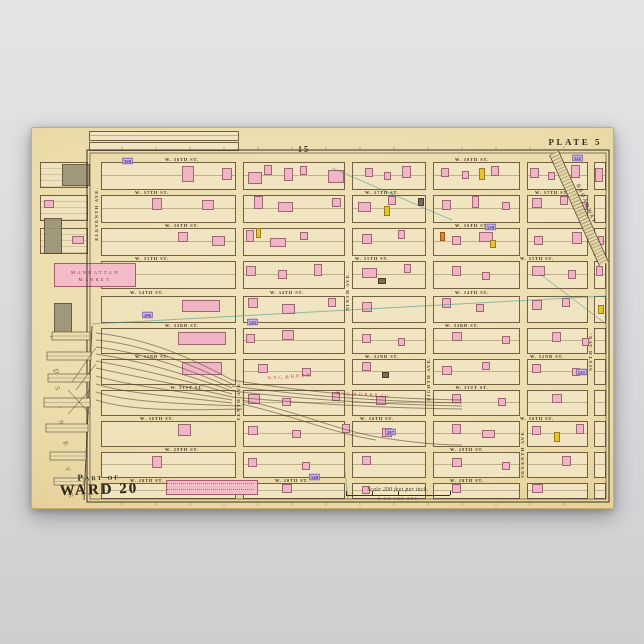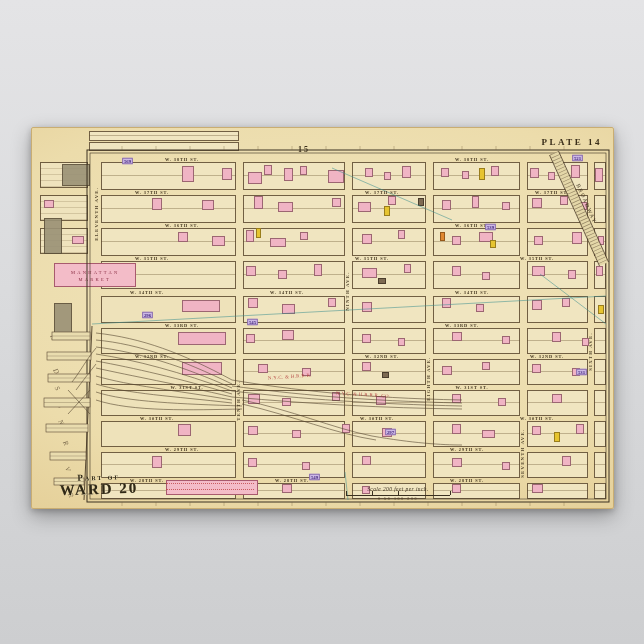--- a/index.html
+++ b/index.html
@@ -93,21 +93,21 @@
   .scale-box .ticks{font-size:5px;letter-spacing:2px;transform:scale(.8);white-space:nowrap;color:#4a3b26;}
   svg{position:absolute;left:0;top:0;z-index:4;}
   .z2{z-index:2;} .z5{z-index:5;}
 </style>
 </head>
 <body>
 
 <div class="poster">
   <div id="map-layer">
 
-    <div class="plate-label">PLATE 14</div>
+    <div class="plate-label">PLATE 5</div>
     <div class="page-ref ref-top">15</div>
     <div class="page-ref ref-bottom">13</div>
 
     <div class="market">
       <span>MANHATTAN</span>
       <span>MARKET</span>
     </div>
 
     <div class="stable-block"></div>
     <div class="ward-squiggle">

